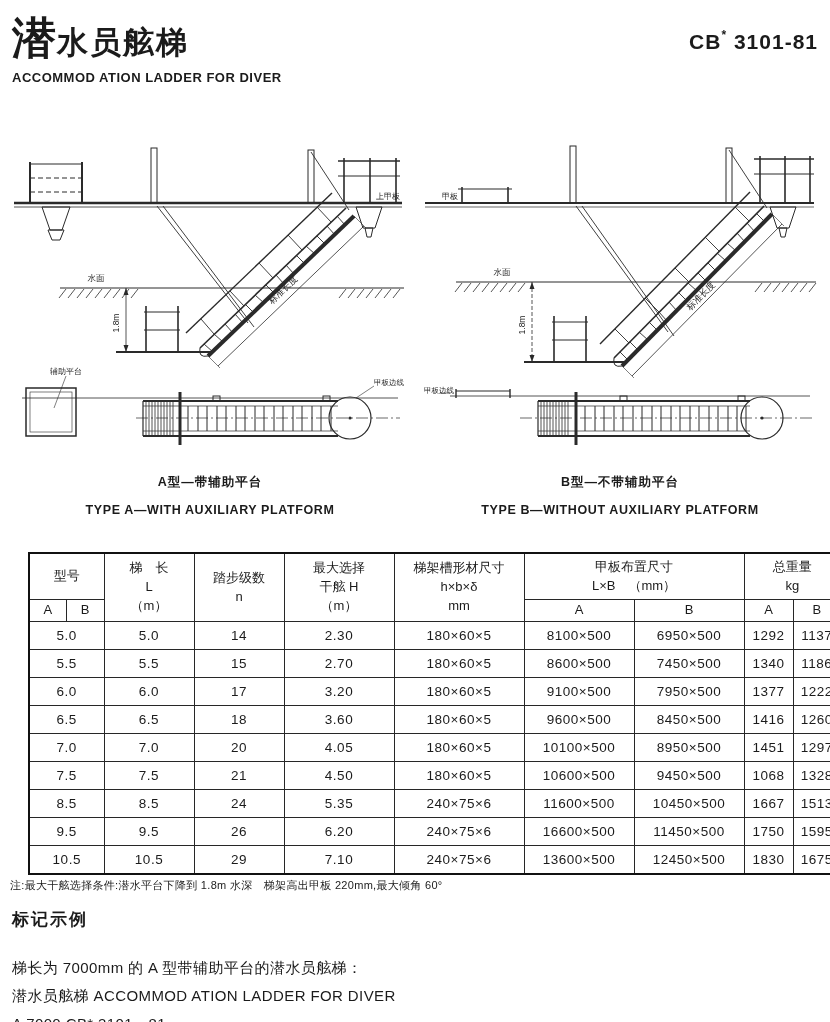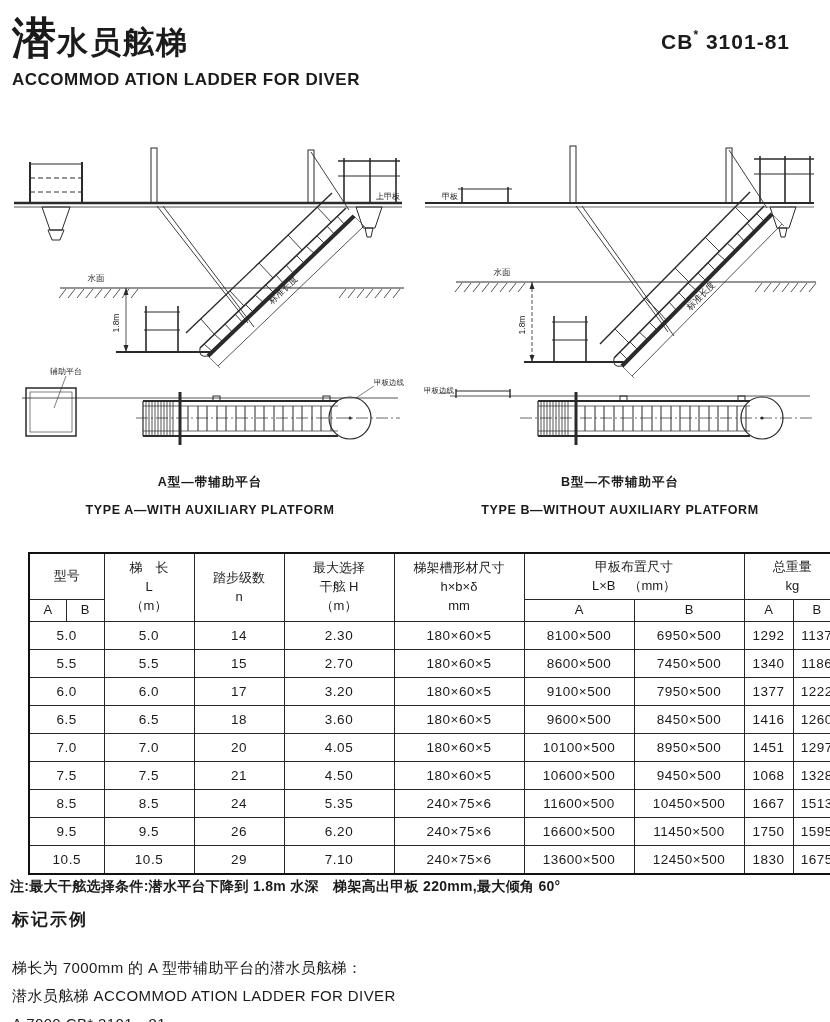--- a/index.html
+++ b/index.html
@@ -6,44 +6,44 @@
   .page{
     position:relative; width:830px; height:1022px; background:#ffffff;
     font-family:"Liberation Sans","DejaVu Sans",sans-serif; color:#1b1b1b;
     overflow:hidden; margin:0 auto;
   }
   
   .titleRow{position:absolute; left:12px; top:16px; width:806px; display:flex; align-items:flex-end;}
   .titleZh{display:flex; align-items:baseline; font-weight:700;}
   .titleBig{font-size:44px; font-weight:900; line-height:1; letter-spacing:1px;}
   .titleRest{font-size:31px; font-weight:700; line-height:1; letter-spacing:2px;}
-  .stdCode{position:absolute; right:40px; top:30px; font-size:21px; font-weight:700; letter-spacing:1px;margin-left:37px;}
+  .stdCode{position:absolute; right:12px; top:30px; font-size:21px; font-weight:700; letter-spacing:1px;margin-left:37px;}
   .stdCode sup{font-size:12px; position:relative; top:-2px;}
-  .subtitle{position:absolute; left:12px; top:70px; font-size:17px; font-weight:700; letter-spacing:.5px;}
+  .subtitle{position:absolute; left:12px; top:70px; font-size:13px; font-weight:700; letter-spacing:.5px;}
   
   .fig{position:absolute; top:140px; width:400px; height:332px;}
   .figA{left:8px;} .figB{left:420px;}
   svg text{fill:#222; stroke:none; font-family:"Liberation Sans","DejaVu Sans",sans-serif;}
   .caption{position:absolute; top:474px; width:368px; text-align:center;}
   .capA{left:26px;} .capB{left:436px;}
   .capZh{font-size:12.5px; font-weight:700; letter-spacing:1px; margin-bottom:12px;}
   .capEn{font-size:12.5px; font-weight:700; letter-spacing:.6px;}
   
   .specTable{
     position:absolute; left:4px; top:552px; width:812px;
     border-collapse:collapse; table-layout:fixed;
     border:2.5px solid #111; font-size:13px;margin-left:24px;
   }
   .specTable th,.specTable td{border:1px solid #272727; text-align:center; vertical-align:middle; padding:0;}
   .specTable th{font-weight:400; white-space:pre-line; line-height:1.45; font-size:13px;}
   .specTable tr.h1 th{height:45px;}
   .specTable tr.h2 th{height:21px;}
   .specTable tbody td{height:27px; font-size:13.5px; letter-spacing:.5px;}
   
-  .note{position:absolute; left:10px; top:878px; font-size:14px; letter-spacing:.3px;font-weight:bold;}
+  .note{position:absolute; left:10px; top:878px; font-size:11px; letter-spacing:.3px;}
   .marking{position:absolute; left:12px; top:908px;}
   .markHead{font-size:17px; font-weight:700; letter-spacing:2px; margin-bottom:28px;}
   .markLine{font-size:15px; margin-bottom:9px; letter-spacing:.4px;}
 </style>
 </head>
 <body>
 
 <div class="page">
 
   <div class="titleRow">

